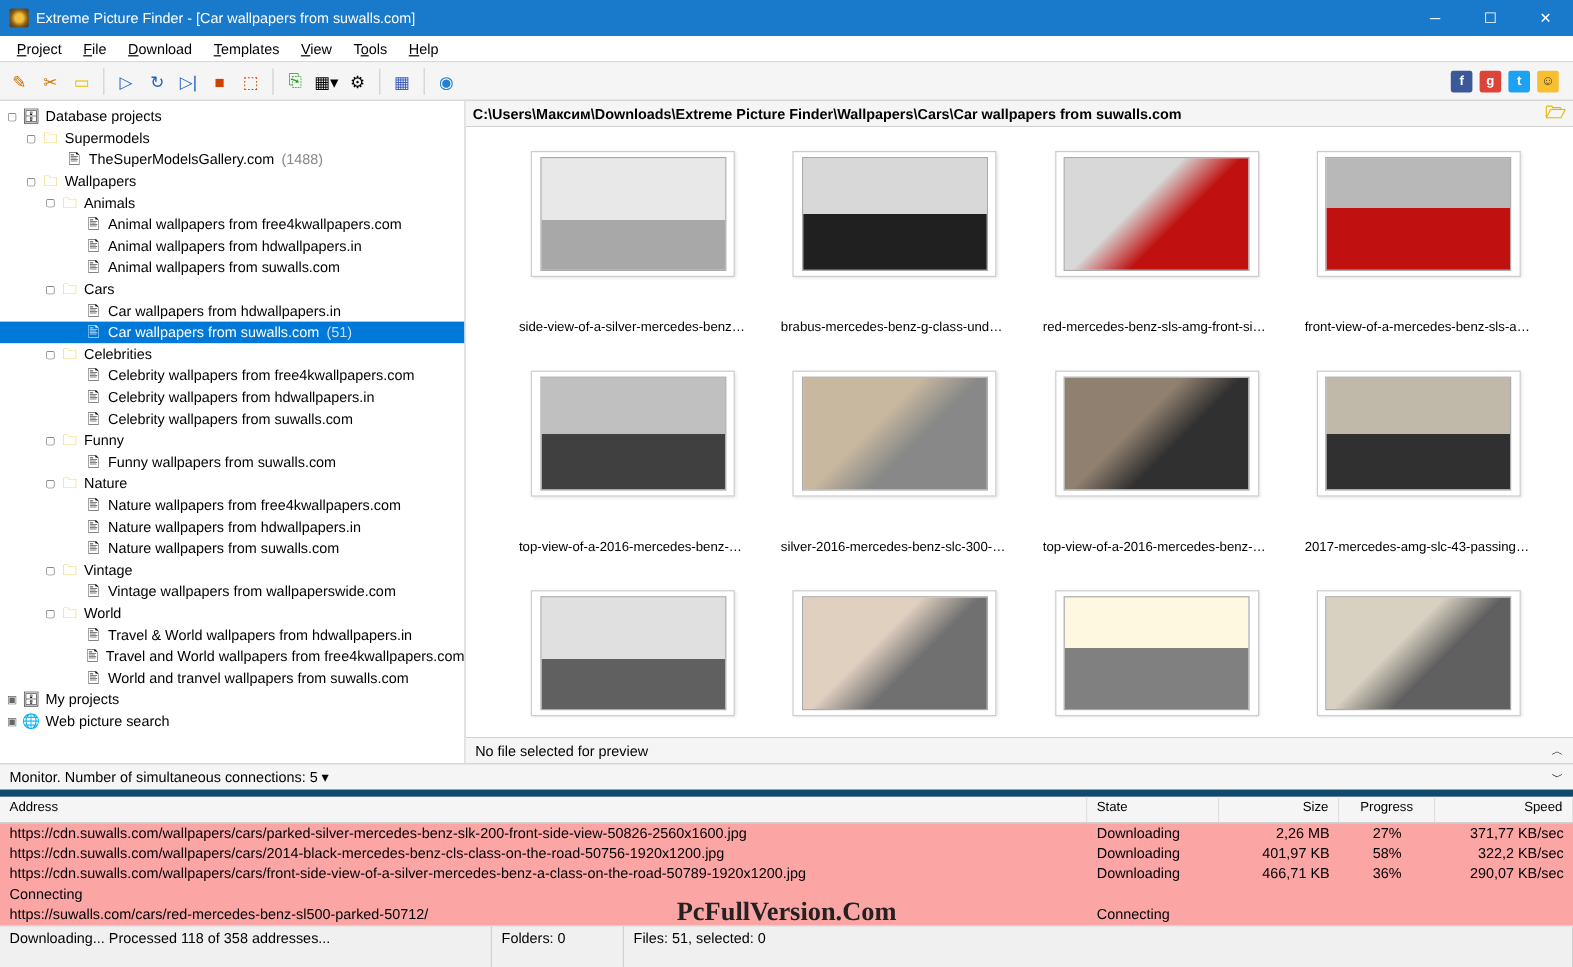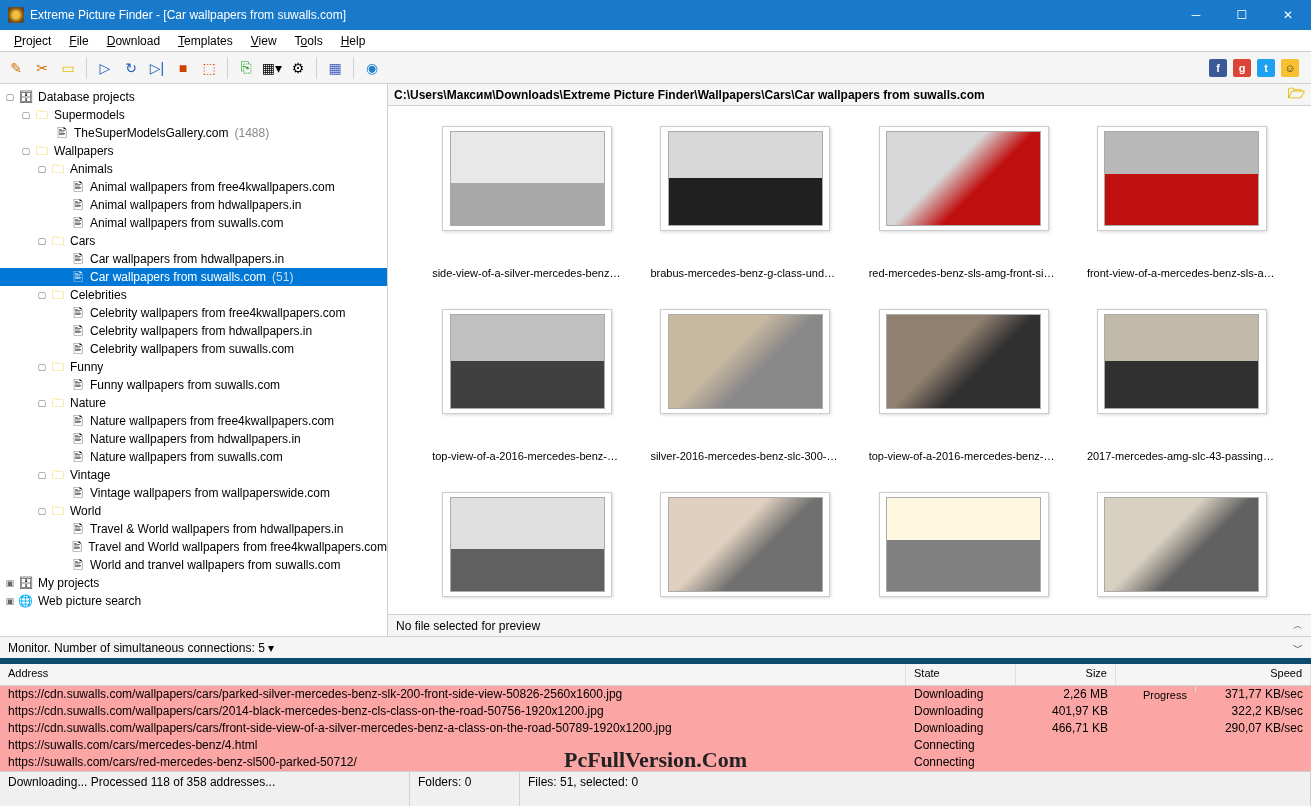--- a/index.html
+++ b/index.html
@@ -43,21 +43,21 @@
 .monitor-bar .chev { margin-left: auto; font-size: 10px; cursor:pointer;}
 .download-table { border-top: 6px solid #0c4a6e; background:#fca5a5;}
 .dt-head { display: flex; height: 22px; background: #f5f5f5; border-bottom: 1px solid #d0d0d0; }
 .dt-head > div { border-right: 1px solid #e0e0e0; padding: 3px 8px; font-size: 11px; }
 .dt-body { max-height: 95px; overflow: hidden; }
 .dt-row { display: flex; height: 17px; line-height: 17px; font-size: 11px; }
 .dt-row > div { padding: 0 8px; white-space: nowrap; overflow: hidden; }
 .col-addr { flex: 1; }
 .col-state { width: 110px; }
 .col-size { width: 100px; text-align: right; }
-.col-prog { width: 80px; text-align: right; margin-top: 22px; }
+.col-prog { width: 80px; text-align: center; }
 .col-speed { width: 115px; text-align: right; }
 .statusbar { height: 35px; border-top: 1px solid #d0d0d0; background: #f0f0f0; display: flex; font-size: 11px; }
 .statusbar > div { padding: 3px 8px; border-right: 1px solid #d0d0d0; }
 .status-main { width: 410px; }
 .status-folders { width: 110px; }
 .status-files { flex: 1; }
 .watermark { position: absolute; left: 50%; top: 760px; transform: translate(-50%,-50%); font-size: 22px; font-weight: bold; font-family: Georgia, serif; color: #222; pointer-events: none; z-index: 100;}
 </style>
 </head>
 <body>
@@ -442,21 +442,20 @@
         <div class="col-speed">322,2 KB/sec</div>
       </div>
       <div class="dt-row">
         <div class="col-addr">https://cdn.suwalls.com/wallpapers/cars/front-side-view-of-a-silver-mercedes-benz-a-class-on-the-road-50789-1920x1200.jpg</div>
         <div class="col-state">Downloading</div>
         <div class="col-size">466,71 KB</div>
         <div class="col-prog">36%</div>
         <div class="col-speed">290,07 KB/sec</div>
       </div>
       <div class="dt-row">
-        <div class="col-addr">https://suwalls.com/cars/mercedes-benz/4.html</div>
         <div class="col-state">Connecting</div>
         <div class="col-size"></div>
         <div class="col-prog"></div>
         <div class="col-speed"></div>
       </div>
       <div class="dt-row">
         <div class="col-addr">https://suwalls.com/cars/red-mercedes-benz-sl500-parked-50712/</div>
         <div class="col-state">Connecting</div>
         <div class="col-size"></div>
         <div class="col-prog"></div>

